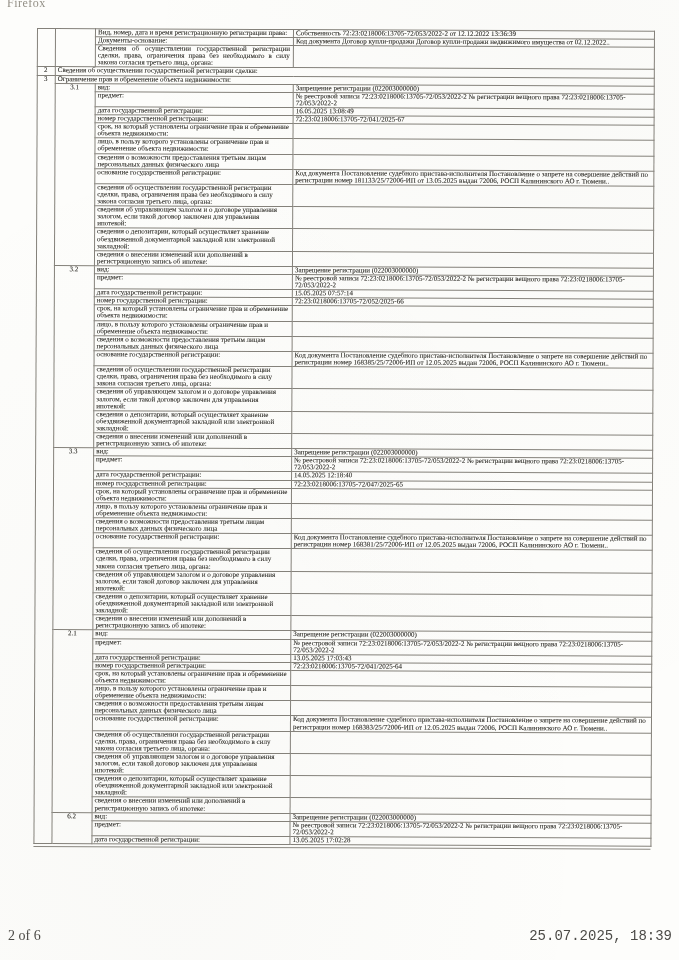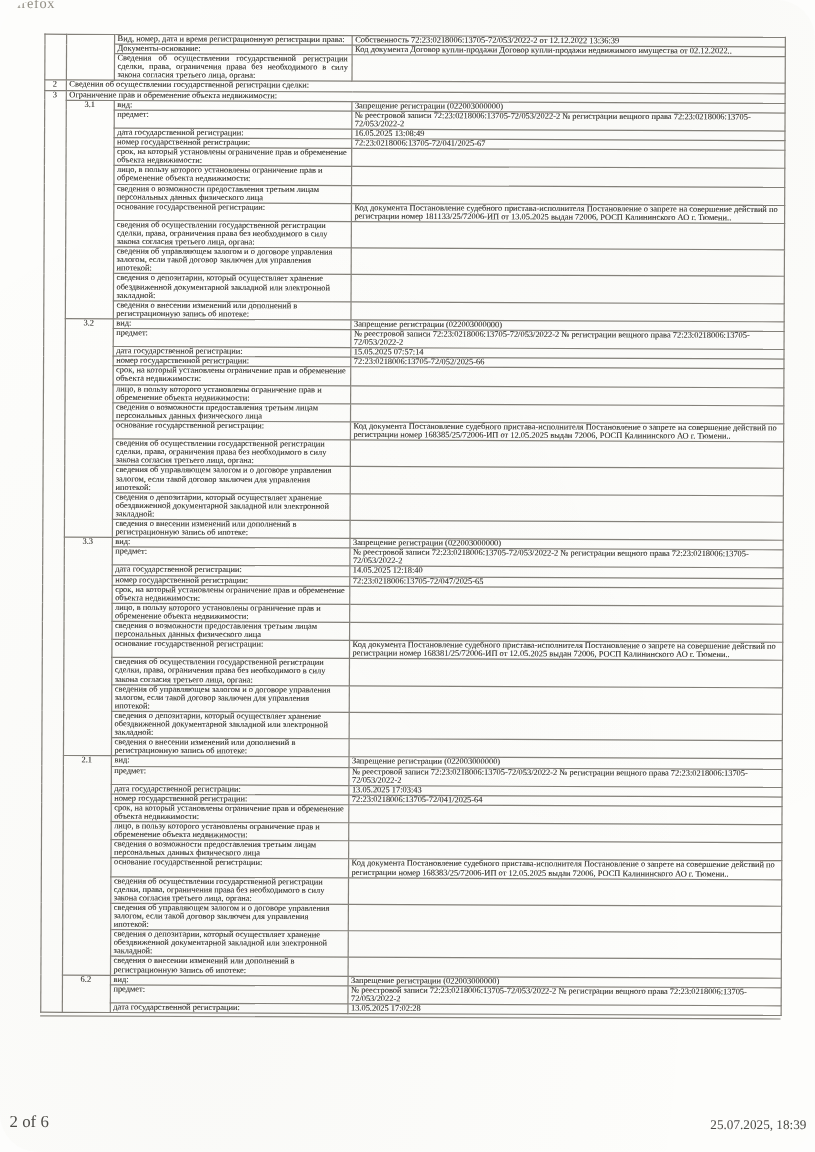--- a/index.html
+++ b/index.html
@@ -8,37 +8,36 @@
     background:#fdfdfc;
     font-family:"Liberation Serif", serif;
     overflow:hidden;
   }
   .page{
     position:relative;width:679px;height:960px;overflow:hidden;
     background:
       radial-gradient(ellipse at 25% 85%, rgba(90,85,70,0.025), transparent 60%),
       radial-gradient(ellipse at 80% 10%, rgba(90,85,70,0.02), transparent 55%),
       #fdfdfb;
-    border-radius: 32px;
   }
   .hdr-app{
     position:absolute;left:7px;top:-4px;
     font-size:12px;color:#6f6a5e;opacity:.75;letter-spacing:.5px;
   }
   .hdr-url{
     position:absolute;right:5px;top:6px;
     font-size:11.5px;color:#534e46;letter-spacing:.2px;
   }
   .ftr-page{
     position:absolute;left:8px;bottom:16px;
     font-size:14px;color:#4c4b47;
   }
   .ftr-date{
     position:absolute;right:7px;bottom:16px;
-    font-size:11px;color:#4c4b47;
+    font-size:14px;color:#4c4b47;font-family:Liberation Mono, monospace;
   }
   .watermark{
     position:absolute;left:436px;top:808px;
     font-family:"Liberation Sans", sans-serif;
     font-weight:bold;font-size:42px;line-height:1;
     color:#5f5f5f;opacity:.12;letter-spacing:3px;
     z-index:3;pointer-events:none;
   }
   .scan{
     position:absolute;left:37px;top:28px;width:618px;

